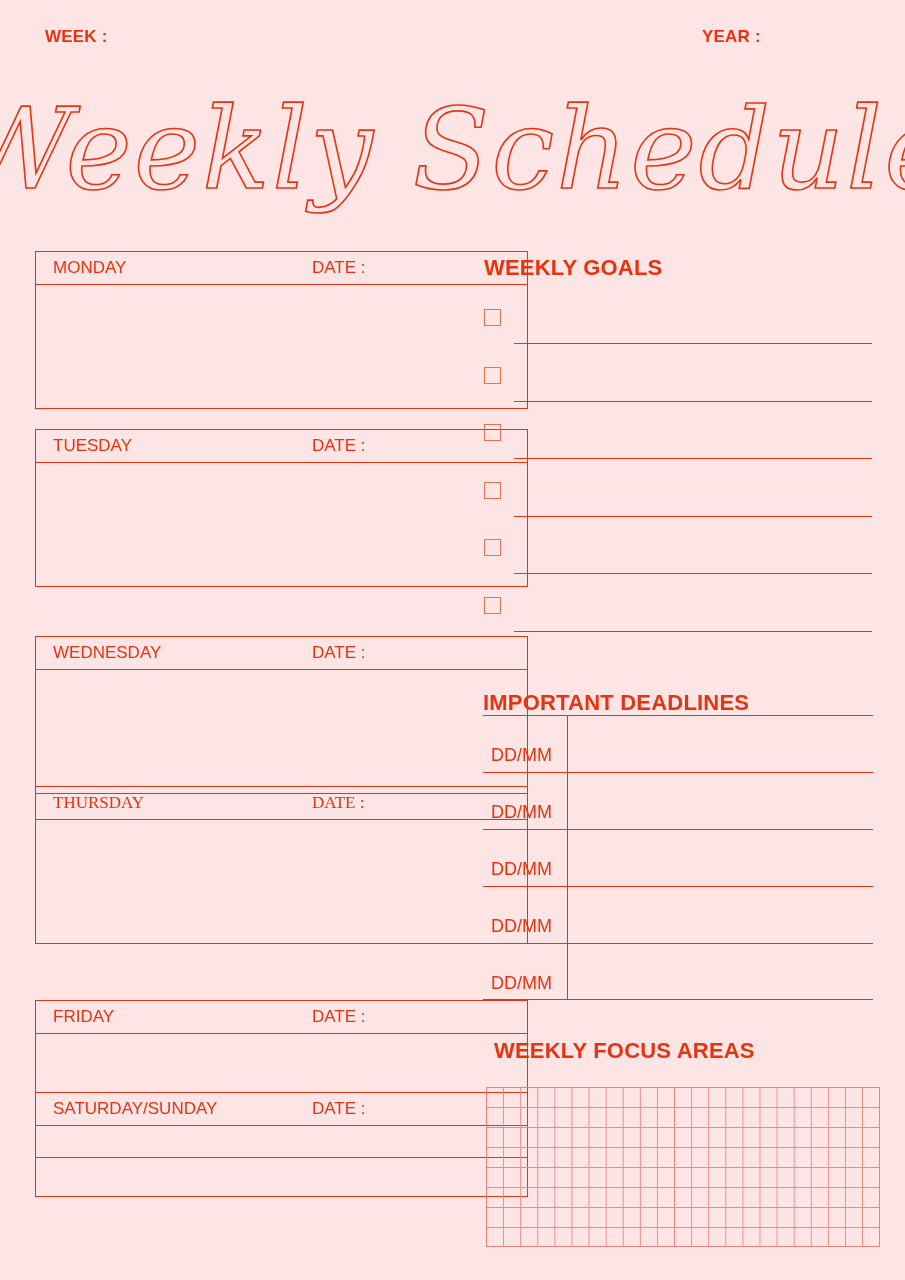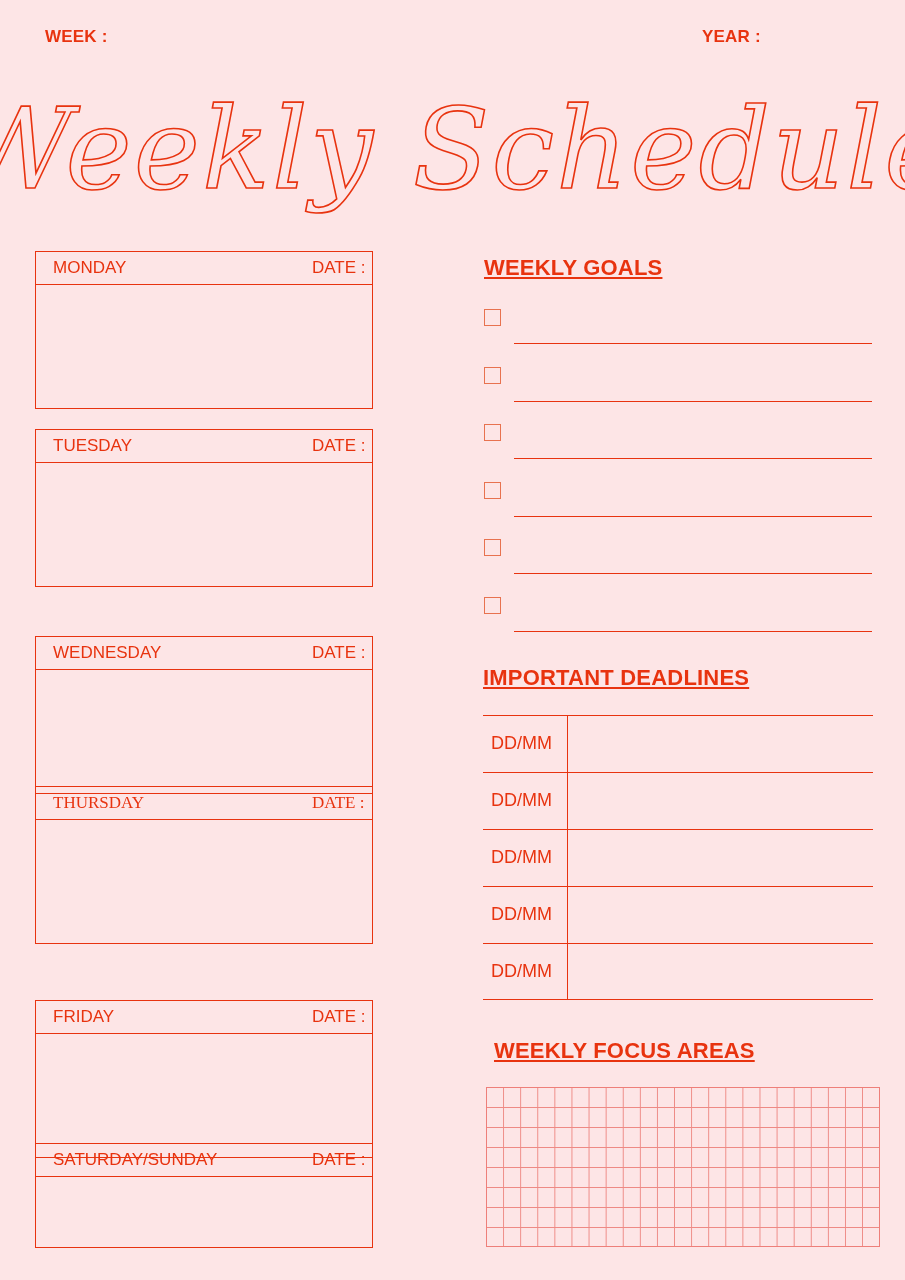--- a/index.html
+++ b/index.html
@@ -11,39 +11,39 @@
   .title-wrap svg { width: 100%; height: 100%; overflow: visible; }
   .title-text {
     font-family: "DejaVu Serif", serif;
     font-style: italic;
     font-size: 112px;
     fill: none;
     stroke: #e8330f;
     stroke-width: 1.6px;
     letter-spacing: 2px;
   }
-  .day-box { position: absolute; left: 35px; width: 338px; }
+  .day-box { position: absolute; left: 35px; width: 493px; }
   .day-head {
     height: 34px; border: 1.5px solid #e8330f;
     display: flex; align-items: center; font-size: 17px;
   }
   .day-name { position: absolute; left: 18px; }
   .day-date { position: absolute; left: 277px; }
   .day-body { border: 1.5px solid #e8330f; border-top: none; height: 124px; }
   .day-box.last .day-body { height: 71px; }
-  .sec-title { font-size: 22px; font-weight: bold; letter-spacing: 0.2px; text-decoration: underline; }
+  .sec-title { font-size: 22px; font-weight: bold; letter-spacing: 0.2px; }
   .goal-check {
     position: absolute; left: 484px; width: 17px; height: 17px;
     border: 1.5px solid #e8724f; background: transparent;
   }
   .goal-line { position: absolute; left: 514px; width: 358px; height: 0; border-top: 1.5px solid #e8330f; }
   .dl-table { left: 483px; top: 715px; width: 390px; }
   .dl-row { position: relative; height: 57px; border-top: 1.5px solid #e8330f; }
   .dl-row:last-child { border-bottom: 1.5px solid #e8330f; }
-  .dl-date { position: absolute; left: 8px; top: 17px; font-size: 18px; }
+  .dl-date { position: absolute; left: 8px; top: 29px; font-size: 18px; }
   .dl-divider { position: absolute; left: 84px; top: 0; bottom: 0; border-left: 1.5px solid #e8330f; }
   .grid {
     left: 486px; top: 1087px; width: 394px; height: 160px;
     border: 1.5px solid #ee7f7a;
     background-image:
       linear-gradient(to right, #ee8a85 1px, transparent 1px),
       linear-gradient(to bottom, #ee8a85 1px, transparent 1px);
     background-size: 17.1px 20px;
     background-position: -1px -1px;
   }
@@ -93,21 +93,21 @@
 </div>
 
 <div class="day-box" style="top:965px;margin-top:35px;">
   <div class="day-head">
     <span class="day-name">FRIDAY</span>
     <span class="day-date">DATE :</span>
   </div>
   <div class="day-body"></div>
 </div>
 
-<div class="day-box last" style="top:1143px;border-radius:21px;">
+<div class="day-box last" style="top:1092px;border-radius:21px;">
   <div class="day-head">
     <span class="day-name">SATURDAY/SUNDAY</span>
     <span class="day-date">DATE :</span>
   </div>
   <div class="day-body"></div>
 </div>
 
 <div class="abs sec-title" style="left:484px; top:255px;">WEEKLY GOALS</div>
 
 <div class="goal-check" style="top:309px;"></div>
@@ -121,21 +121,21 @@
 
 <div class="goal-check" style="top:482px;"></div>
 <div class="goal-line" style="top:516px;"></div>
 
 <div class="goal-check" style="top:539px;"></div>
 <div class="goal-line" style="top:573px;"></div>
 
 <div class="goal-check" style="top:597px;"></div>
 <div class="goal-line" style="top:631px;"></div>
 
-<div class="abs sec-title" style="left:483px; top:665px;">IMPORTANT DEADLINES</div>
+<div class="abs sec-title" style="left:483px; top:690px;">IMPORTANT DEADLINES</div>
 
 <div class="abs dl-table">
   <div class="dl-row">
     <span class="dl-date">DD/MM</span>
     <span class="dl-divider"></span>
   </div>
   <div class="dl-row">
     <span class="dl-date">DD/MM</span>
     <span class="dl-divider"></span>
   </div>

